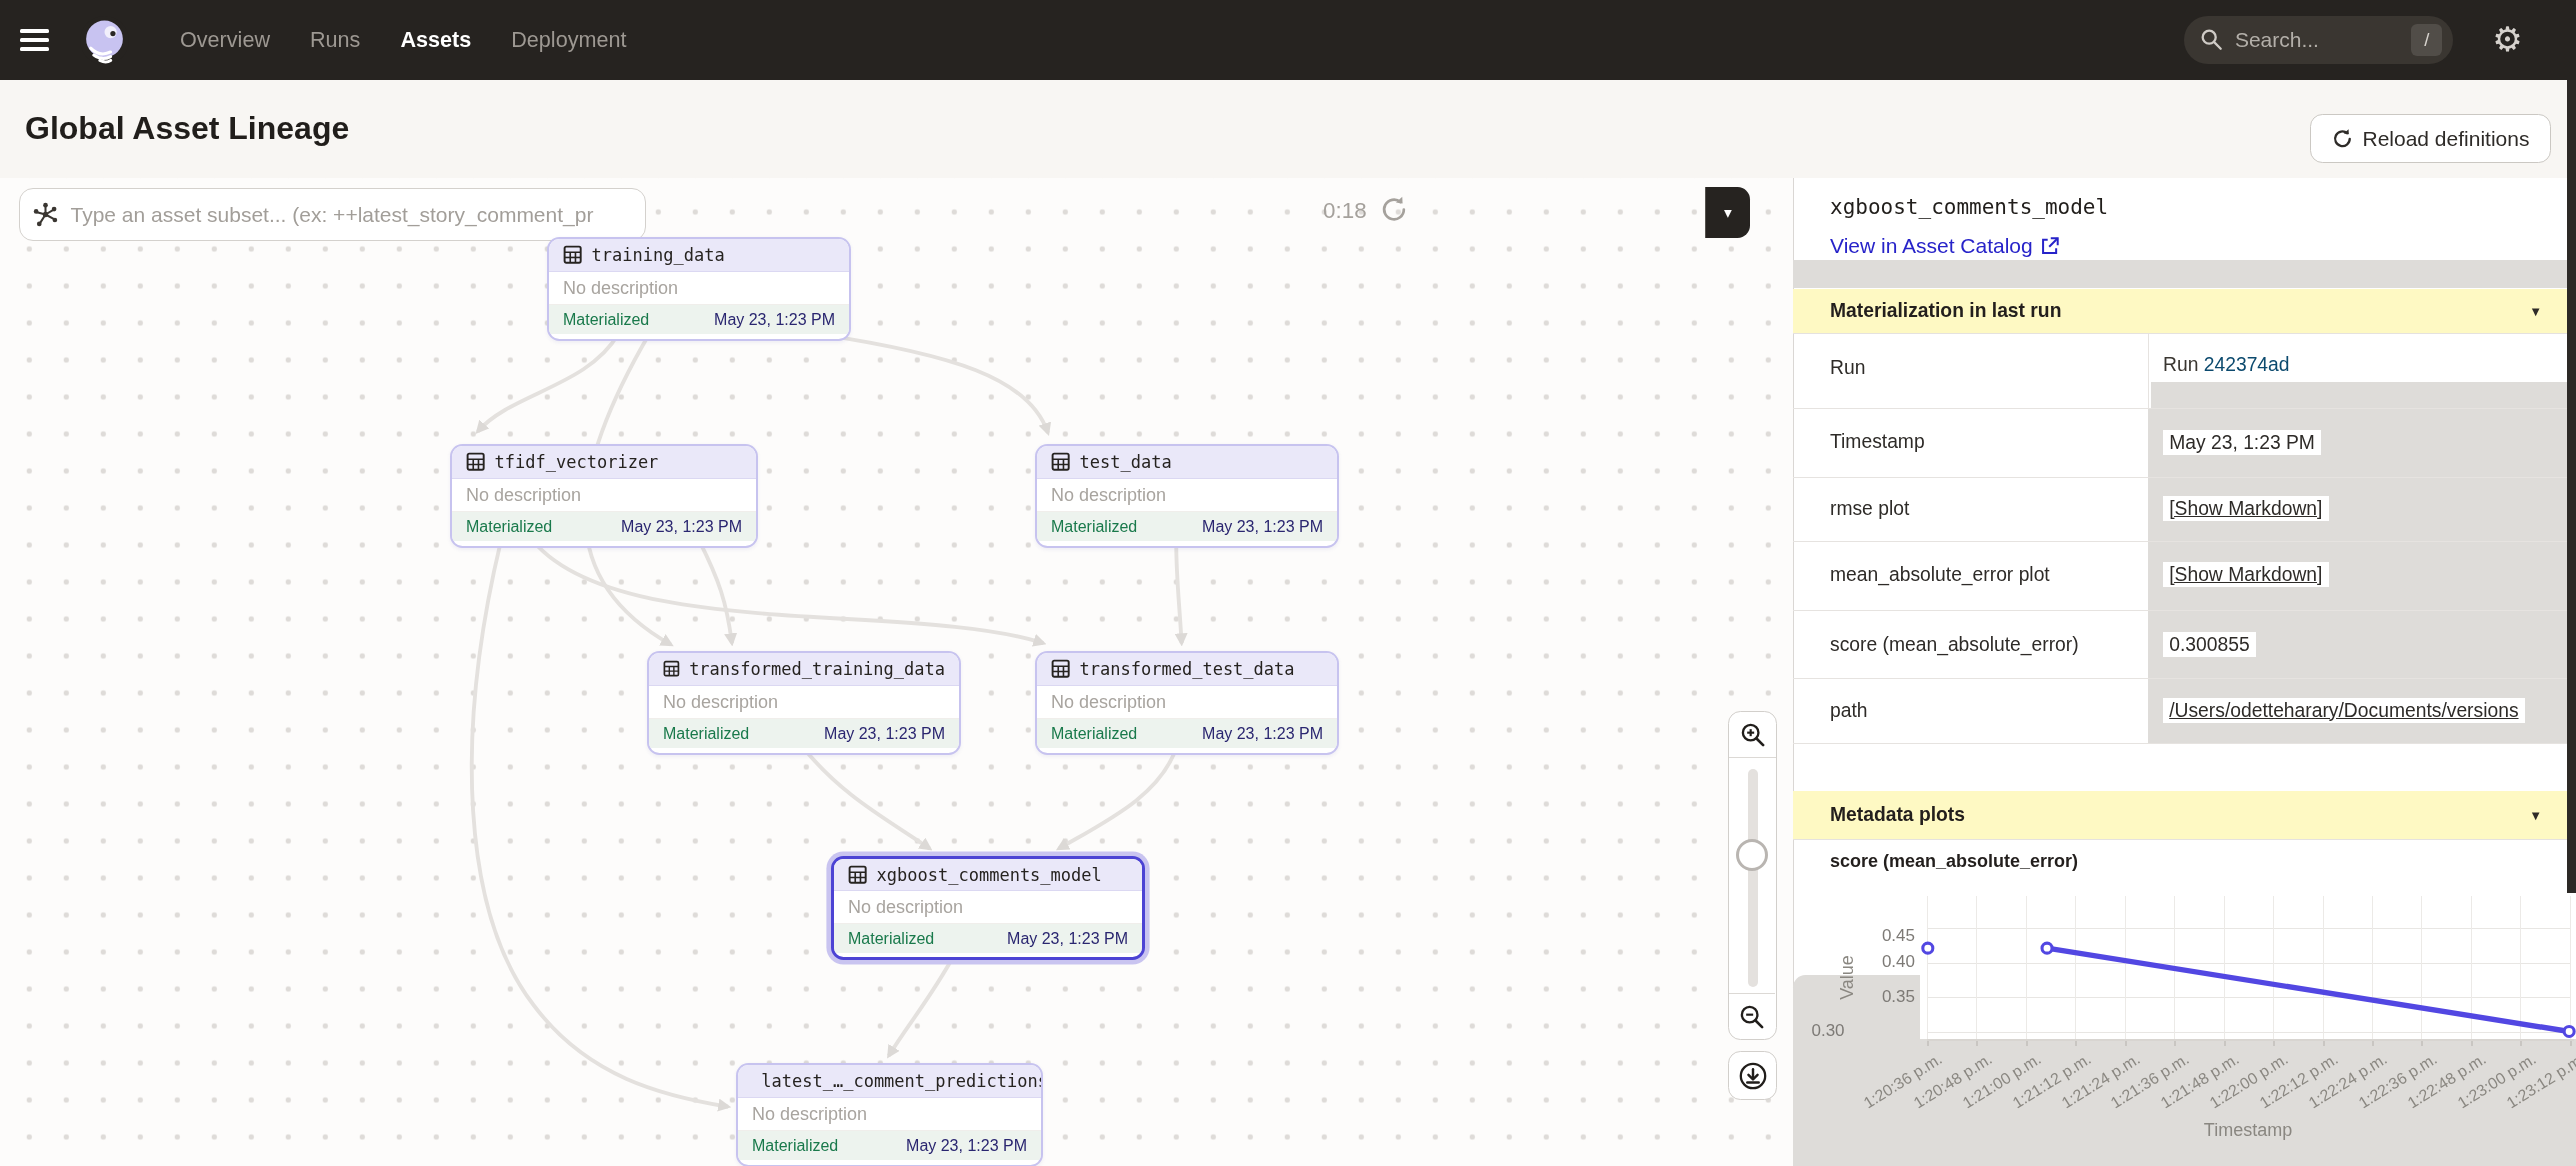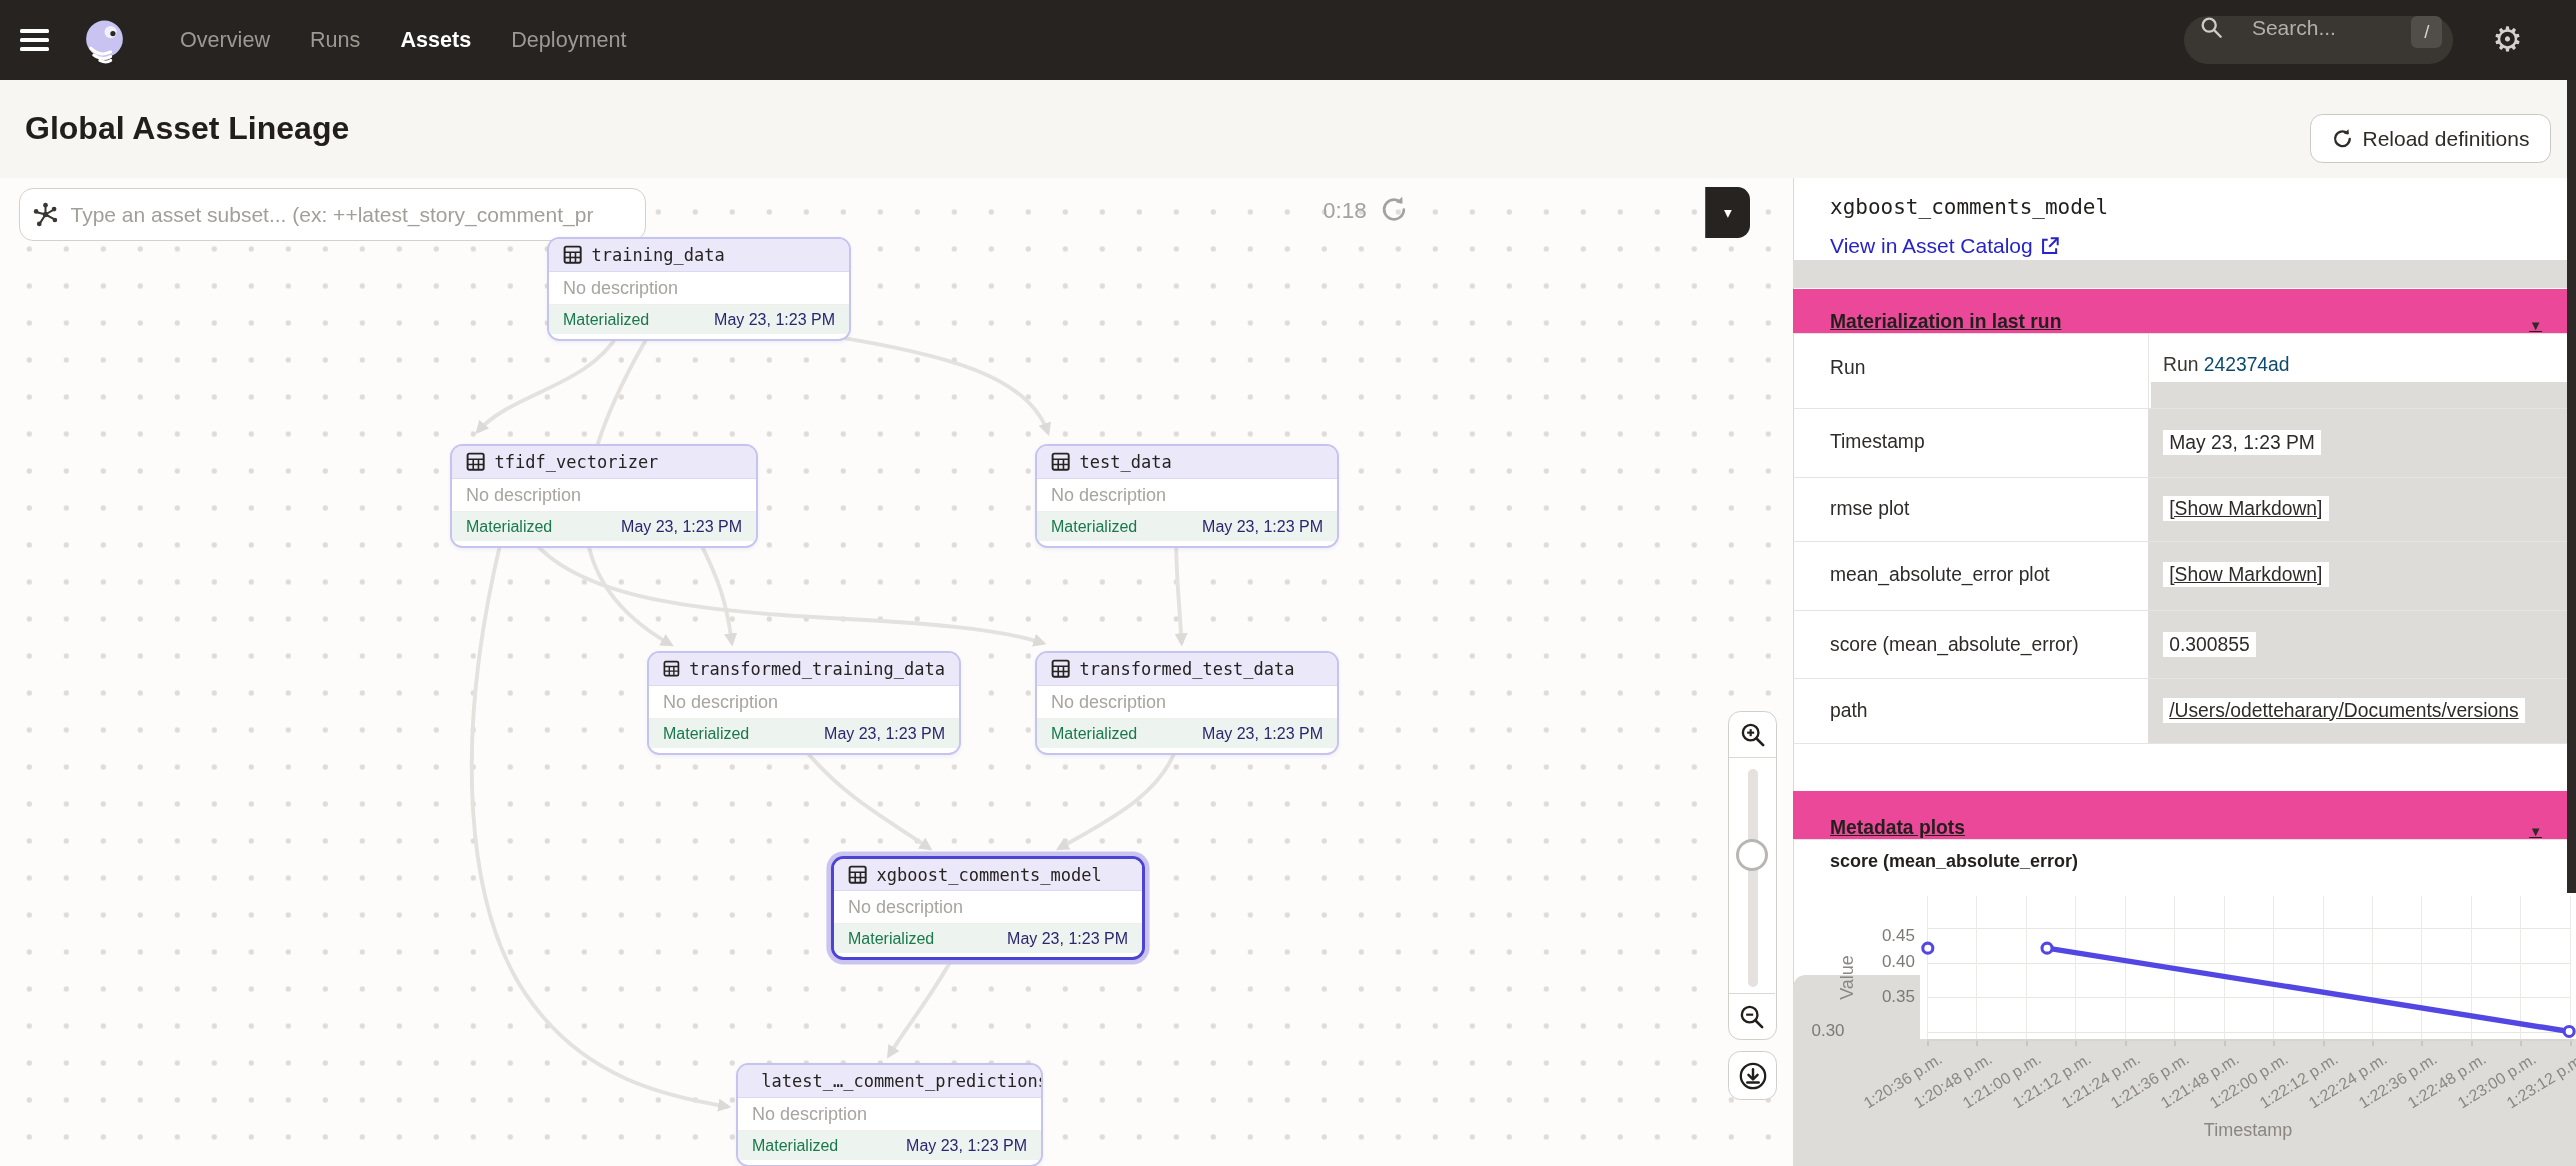--- a/index.html
+++ b/index.html
@@ -9,21 +9,21 @@
 
   
   #topnav{left:0;top:0;width:2576px;height:80px;background:#262320;display:flex;align-items:center;}
   .burger{width:29px;height:21.6px;margin-left:20px;display:flex;flex-direction:column;justify-content:space-between;cursor:pointer;}
   .burger div{height:3.9px;background:#fff;border-radius:1.5px;}
   .logo{width:49px;height:49px;border-radius:50%;margin-left:31px;overflow:hidden;}
   .navlinks{display:flex;gap:40px;margin-left:51px;font-size:21.6px;color:#9d9892;}
   .navlinks .item{cursor:pointer;}
   .navlinks .active{color:#fff;font-weight:bold;}
   #searchpill{left:2184px;top:15.5px;width:269px;height:48px;background:#3a3631;border-radius:24px;
-      display:flex;align-items:flex-start;color:#b3afa9;font-size:21px;gap:17px;}
+      display:flex;align-items:center;color:#b3afa9;font-size:21px;}
   #slashbadge{margin-left:auto;margin-right:10.8px;background:#514d48;color:#d8d4cf;border-radius:6.2px;
       width:31px;height:32px;display:flex;align-items:center;justify-content:center;font-size:18.5px;}
   #gear{left:2489px;top:17px;width:37px;height:45px;color:#d6d2cd;font-size:34px;line-height:45px;text-align:center;cursor:pointer;}
 
   
   #pagehead{left:0;top:80px;width:2576px;height:98px;background:#f8f6f3;border-bottom:0.8px solid #e3e0dd;}
   #pagetitle{left:25px;top:110px;font-size:32px;font-weight:bold;color:#211e1b;}
   #reloadbtn{left:2310px;top:114px;width:241px;height:49px;background:#fff;border:1.5px solid #cbc8c3;border-radius:12.4px;
       display:flex;align-items:center;justify-content:center;gap:9.3px;font-size:21px;color:#2e2b28;cursor:pointer;box-sizing:border-box;}
 
@@ -61,22 +61,22 @@
   #ztrack{position:absolute;left:18.5px;top:57px;width:10.8px;height:218px;background:#e4e1de;border-radius:5.4px;}
   #zknob{position:absolute;left:7px;top:127px;width:32px;height:32px;border-radius:50%;background:#fff;border:3.1px solid #b9b5b1;box-sizing:border-box;cursor:grab;}
   #dlbtn{left:1728px;top:1051px;width:49px;height:49px;background:#fff;border:1.5px solid #d2cfcb;border-radius:12.4px;
       display:flex;align-items:center;justify-content:center;box-sizing:border-box;cursor:pointer;}
 
   
   #panel{left:1793px;top:178px;width:783px;height:989px;background:#fff;border-left:0.8px solid #dad7d4;box-sizing:border-box;}
   #ptitle{left:1830px;top:195px;font-family:"DejaVu Sans Mono",monospace;font-size:21px;color:#211e1b;}
   #catlink{left:1830px;top:234px;display:flex;align-items:center;gap:7.7px;font-size:21px;color:#2723c9;cursor:pointer;}
   .grayband{background:#dedcd9;}
-  .sechead{position:absolute;left:1793px;width:783px;display:flex;align-items:flex-end;box-sizing:border-box;
-      padding:0 34px 0 37px;font-size:19.3px;font-weight:bold;color:#231f1d;cursor:pointer;background:#ec4899;text-decoration:underline;}
+  .sechead{position:absolute;left:1793px;width:783px;display:flex;align-items:center;box-sizing:border-box;
+      padding:0 34px 0 37px;font-size:19.3px;font-weight:bold;color:#231f1d;cursor:pointer;background:#fef9c3;}
   .sechead .chev{margin-left:auto;font-size:13px;color:#2e2b28;}
   .hline{position:absolute;left:1793px;width:783px;height:0.8px;background:#e6e3e0;}
   .rowlabel{position:absolute;left:1830px;font-size:19.3px;color:#2e2b28;}
   .rowval{position:absolute;left:2163px;font-size:19.3px;color:#2e2b28;white-space:nowrap;}
   .graycell{position:absolute;left:2148px;width:428px;background:#dedcd9;}
   .chip{display:inline-block;background:#fff;padding:1.5px 6.2px;}
   .ulink{text-decoration:underline;cursor:pointer;}
   #coldiv{left:2148px;top:334px;width:0.8px;height:410px;background:#e6e3e0;}
   #plotsub{left:1830px;top:851px;font-size:18px;font-weight:bold;color:#231f1d;}
 

